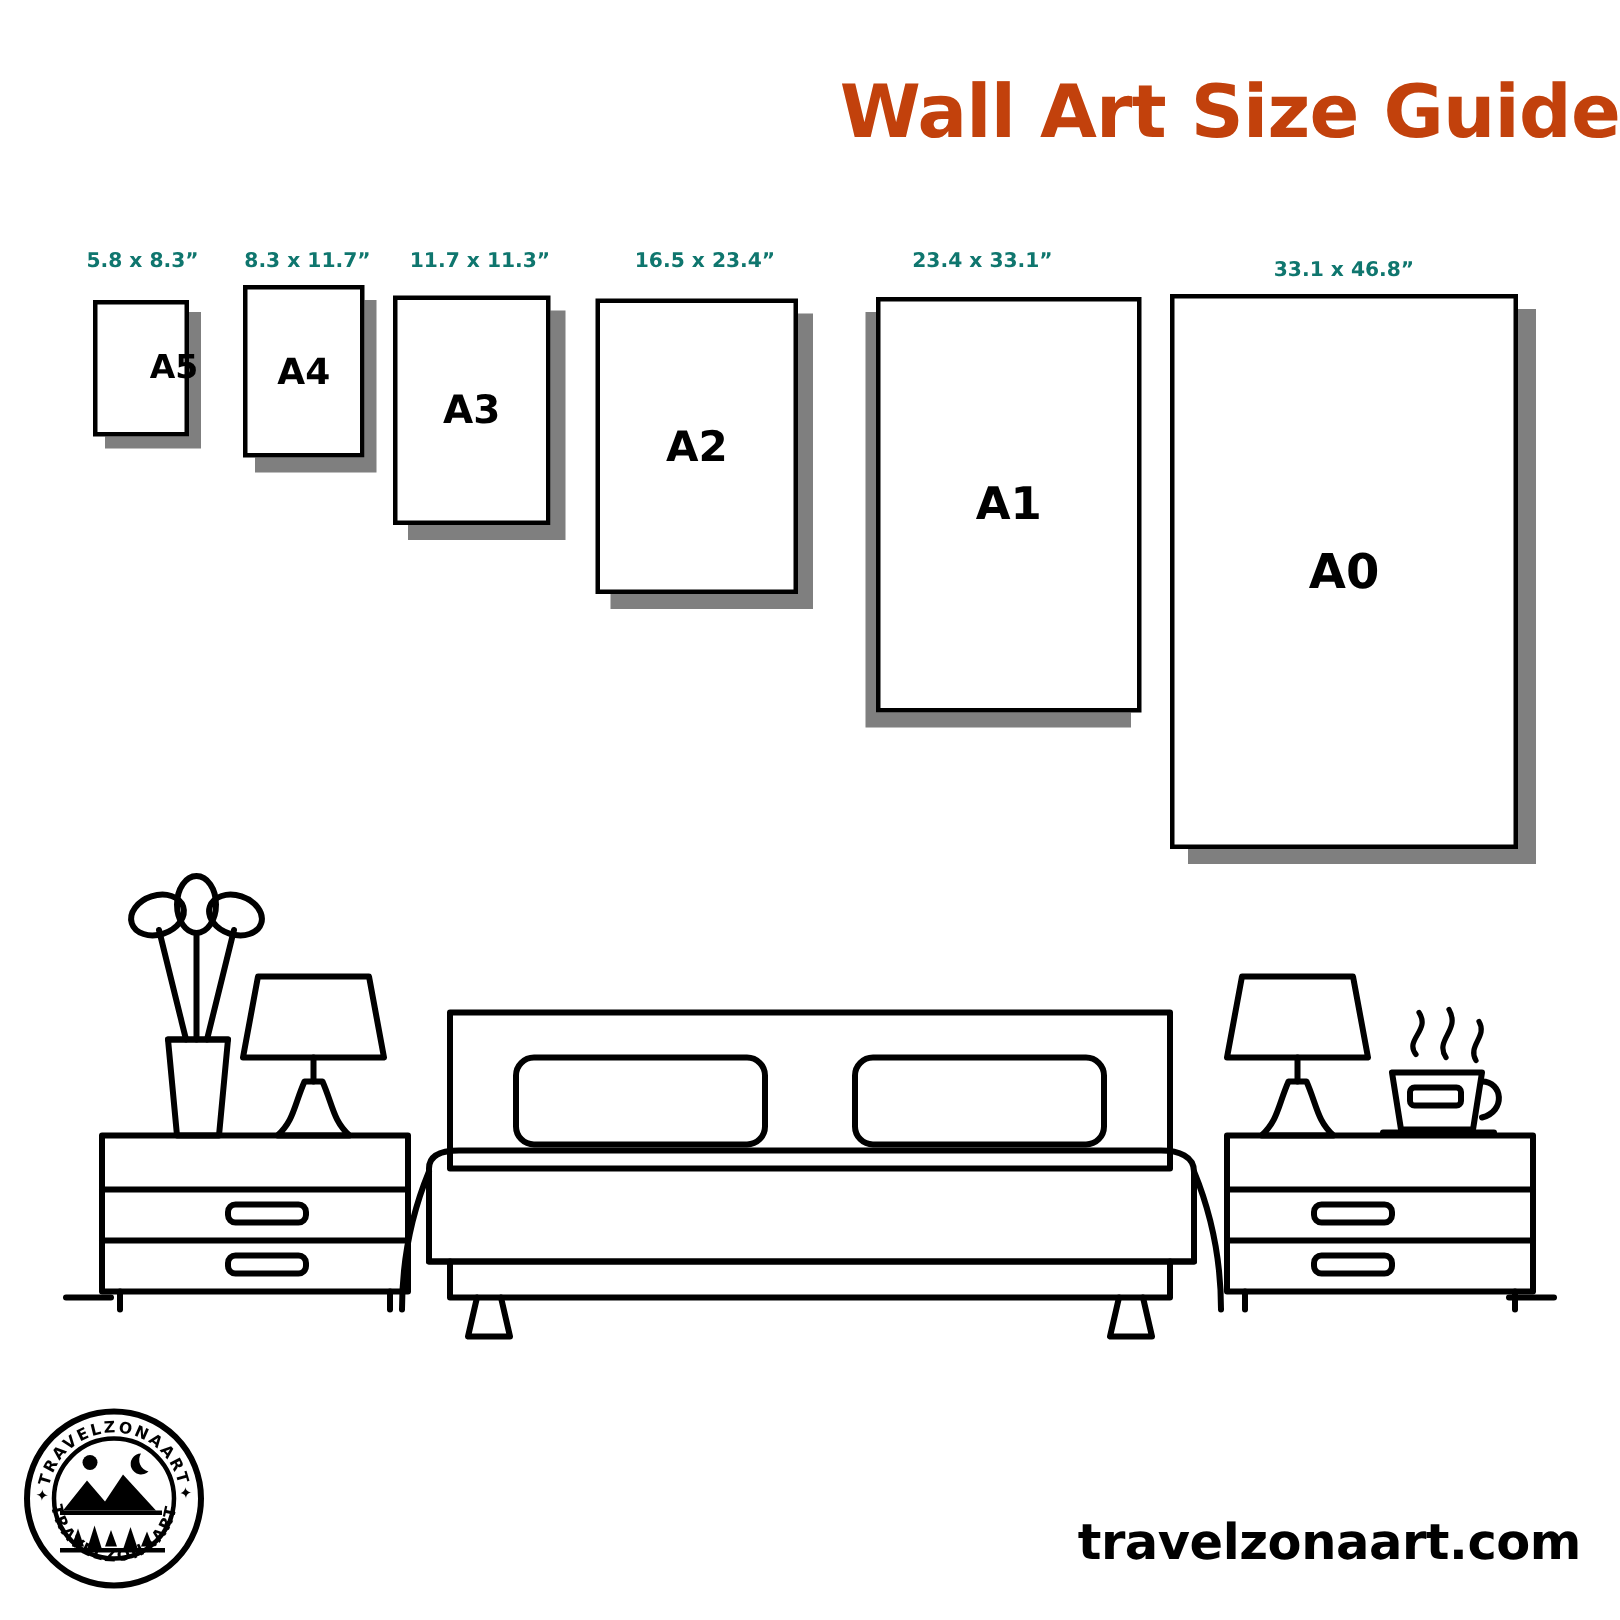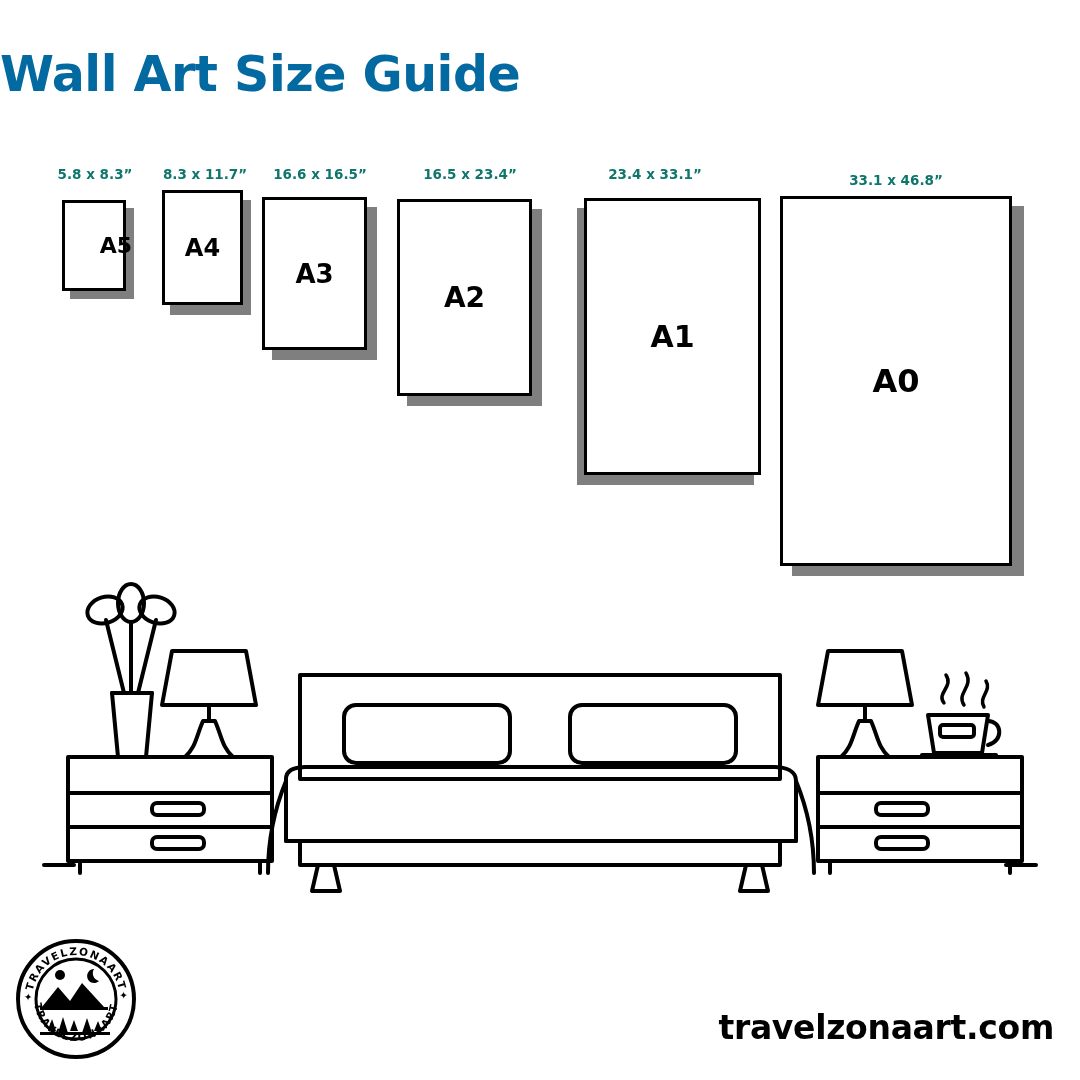--- a/index.html
+++ b/index.html
@@ -13,25 +13,25 @@
     position: relative;
     font-family: "DejaVu Sans", sans-serif;
     overflow: hidden;
   }
 
   .title {
     position: absolute;
     top: 46px;
     left: 0;
     width: 1080px;
-    text-align: left;
+    text-align: right;
     font-size: 49px;
     font-weight: bold;
     letter-spacing: -0.5px;
-    color: #0369a1;
+    color: #c2410c;
   }
 
   
   .frames {
     position: absolute;
     left: 0;
     top: 0;
     width: 1080px;
     height: 600px;
   }
@@ -110,21 +110,21 @@
 
   <div class="frame-group" style="left:140px; top:160px; width:130px;">
     <div class="frame-label" style="top:6px;">8.3 x 11.7”</div>
     <div class="frame-shadow" style="left:30px; top:40px; width:81px; height:115px;"></div>
     <div class="frame-box" style="left:22px; top:30px; width:81px; height:115px;">
       <span class="frame-name" style="font-size:24px;">A4</span>
     </div>
   </div>
 
   <div class="frame-group" style="left:250px; top:160px; width:140px;">
-    <div class="frame-label" style="top:6px;">16.6 x 16.5”</div>
+    <div class="frame-label" style="top:6px;">11.7 x 11.3”</div>
     <div class="frame-shadow" style="left:22px; top:47px; width:105px; height:153px;"></div>
     <div class="frame-box" style="left:12px; top:37px; width:105px; height:153px;">
       <span class="frame-name" style="font-size:26px;text-align:center;">A3</span>
     </div>
   </div>
 
   <div class="frame-group" style="left:385px; top:160px; width:170px;">
     <div class="frame-label" style="top:6px;">16.5 x 23.4”</div>
     <div class="frame-shadow" style="left:22px; top:49px; width:135px; height:197px;"></div>
     <div class="frame-box" style="left:12px; top:39px; width:135px; height:197px;">

